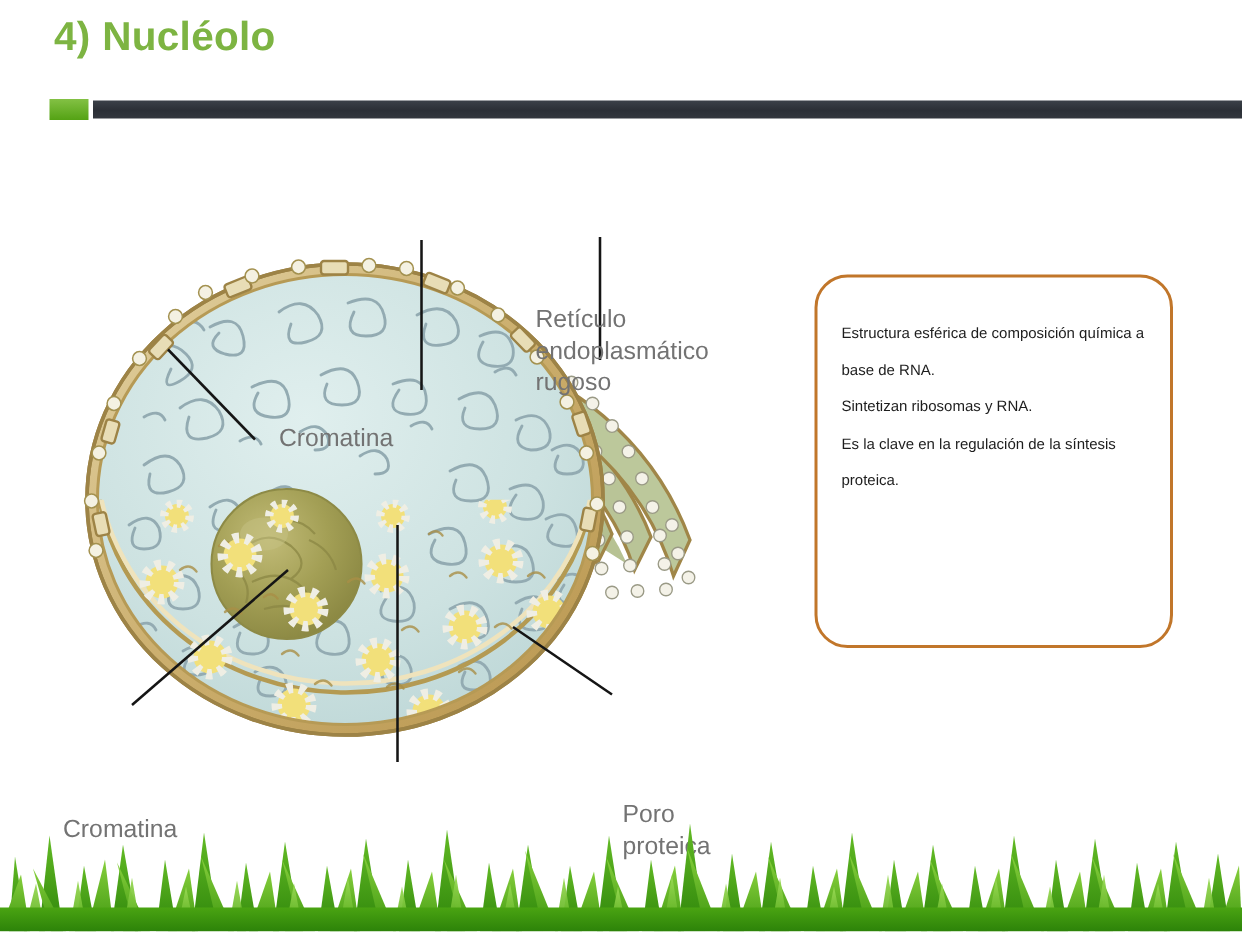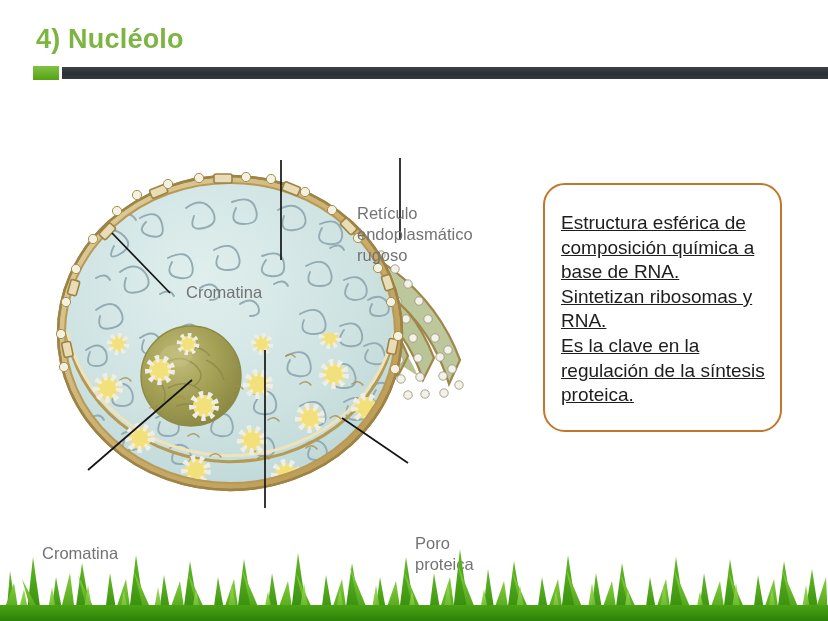--- a/index.html
+++ b/index.html
@@ -12,21 +12,21 @@
     height: 621px;
     position: relative;
     overflow: hidden;
     font-family: "Liberation Sans", sans-serif;
   }
 
   
   #slide-title {
     position: absolute;
     left: 36px;
-    top: 24px;
+    top: 9px;
     font-size: 27px;
     font-weight: bold;
     color: #7DB442;
     letter-spacing: 0.2px;
     white-space: nowrap;
   }
   #title-rule {
     position: absolute;
     left: 0;
     top: 66px;
@@ -60,26 +60,25 @@
     border: 2px solid #C1762A;
     border-radius: 22px;
     box-sizing: border-box;
     background: #ffffff;
   }
   #info-text {
     position: absolute;
     left: 16px;
     top: 26px;
     width: 205px;
-    font-size: 19px;
+    font-size: 10px;
     line-height: 24.6px;
     color: #1d1d1d;
     white-space: pre-line;
     font-family: "Liberation Sans", sans-serif;
-    text-decoration: underline;
   }
 
   
   #diagram {
     position: absolute;
     left: 0;
     top: 88px;
     width: 540px;
     height: 460px;
   }

